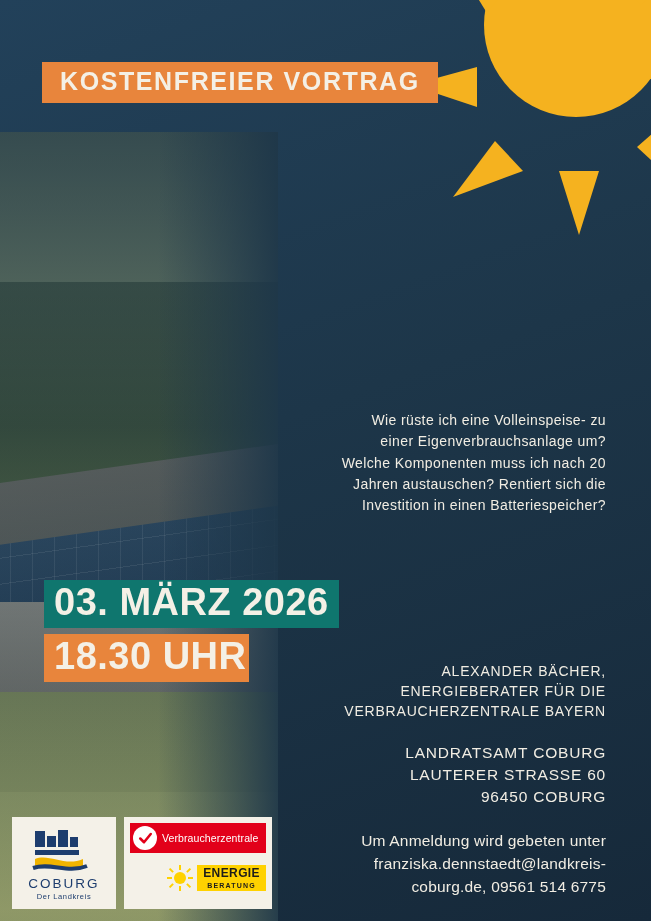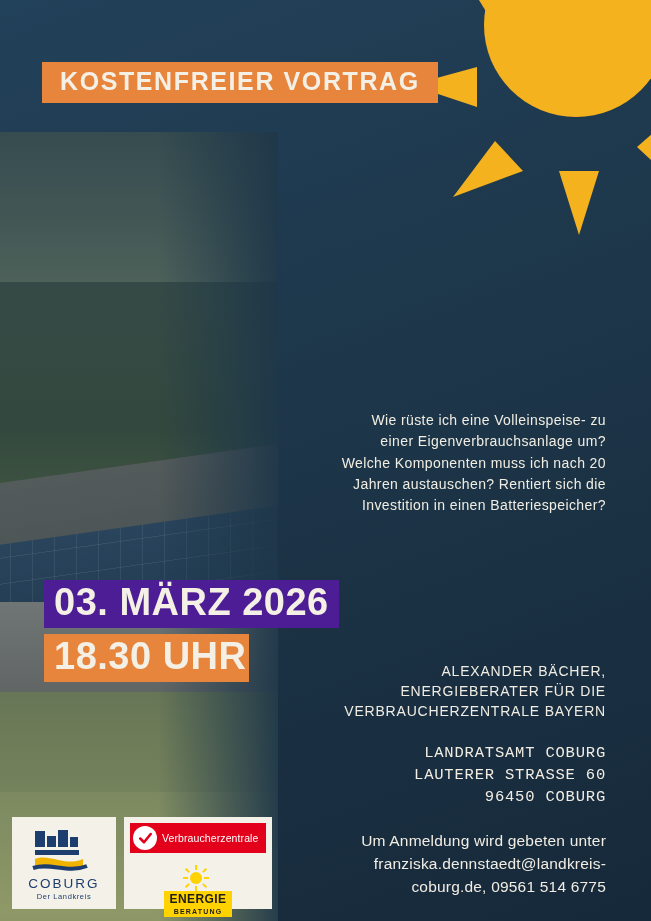--- a/index.html
+++ b/index.html
@@ -146,21 +146,21 @@
 
   
   .date-block {
     position: absolute;
     left: 44px;
     top: 580px;
     z-index: 7;
   }
   .date-row {
     display: inline-block;
-    background: #4c1d95;
+    background: #0f766e;
     padding: 3px 10px 5px 10px;
     margin-bottom: 6px;
   }
   .date-row span {
     display: block;
     color: #f4f0e6;
     font-size: 38px;
     font-weight: bold;
     line-height: 1.05;
     letter-spacing: 0.5px;
@@ -194,21 +194,20 @@
     top: 662px;
     width: 290px;
     font-size: 14px;
     line-height: 1.42;
   }
   .info-venue {
     top: 742px;
     width: 290px;
     font-size: 15.5px;
     line-height: 1.42;
-    font-family: Liberation Mono, monospace;
   }
   .info-contact {
     top: 830px;
     width: 330px;
     font-size: 15.5px;
     line-height: 1.48;
     letter-spacing: 0.2px;
   }
   .info-contact div,
   .info-speaker div,
@@ -279,21 +278,20 @@
     font-weight: normal;
     margin-left: 5px;
     letter-spacing: 0.1px;
     white-space: nowrap;
   }
   .logo-vz .vz-bottom {
     margin-top: 12px;
     display: flex;
     justify-content: flex-end;
     align-items: center;
-    flex-direction: column;
   }
   .logo-vz .vz-energy {
     text-align: center;
     line-height: 1;
   }
   .logo-vz .vz-energy .e1 {
     background: #ffd200;
     color: #1d1d1b;
     font-size: 12px;
     font-weight: bold;

